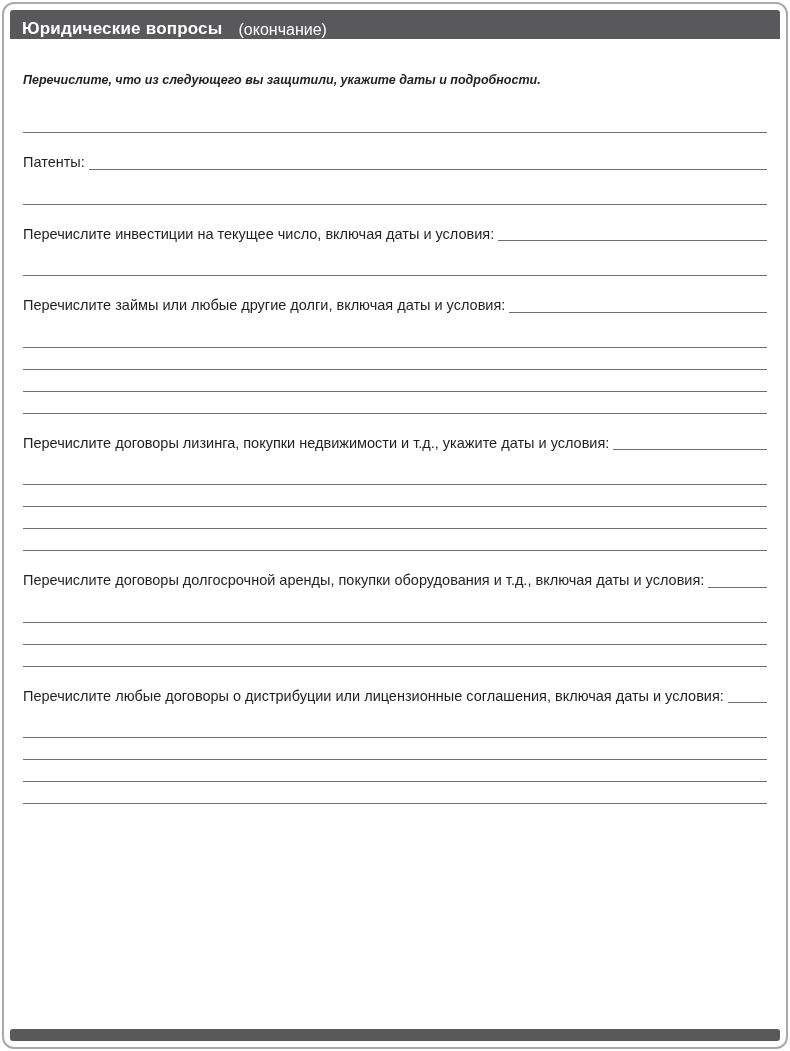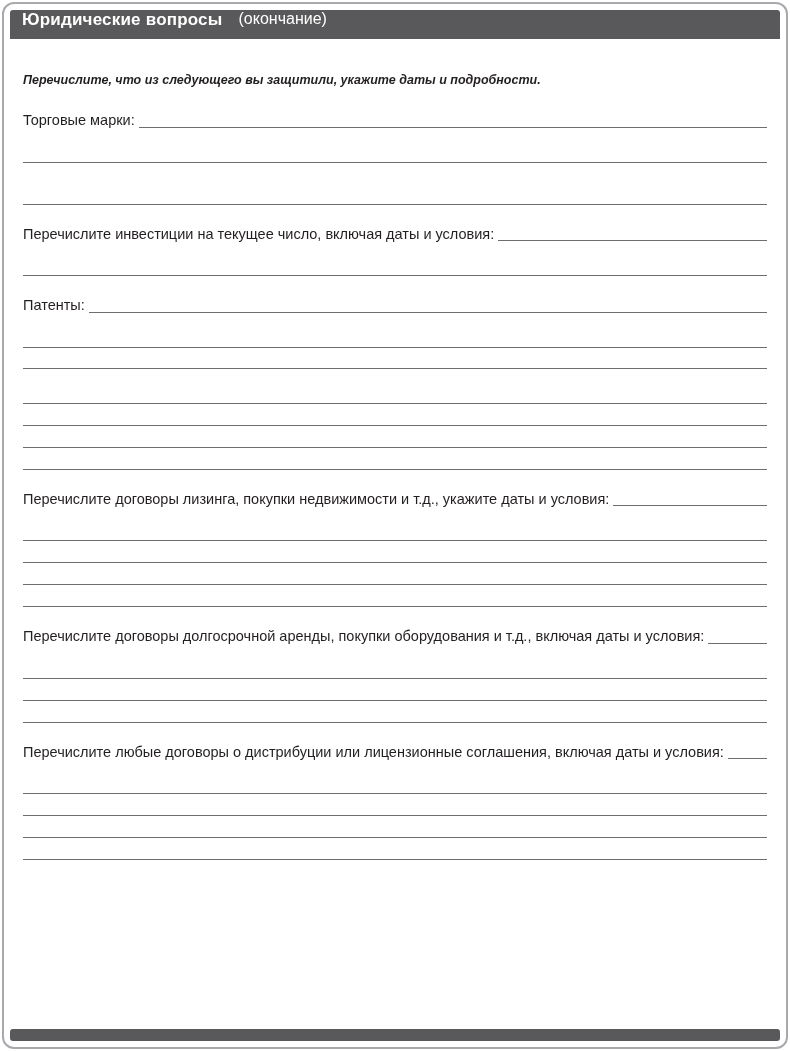--- a/index.html
+++ b/index.html
@@ -26,21 +26,21 @@
     display:flex;
     flex-direction:column;
     background:var(--page-bg);
   }
   .header-bar{
     background:var(--header-bg);
     color:var(--header-text);
     height:29px;
     border-radius:3px 3px 0 0;
     display:flex;
-    align-items:flex-start;
+    align-items:flex-end;
     padding:0 12px;
     flex:0 0 auto;
   }
   .title-bold{ font-weight:bold; font-size:17px; letter-spacing:.2px; }
   .title-normal{ font-weight:normal; font-size:16px; margin-left:16px; }
   .content{
     padding:8px 13px;
     flex:1 1 auto;
     display:flex;
     flex-direction:column;
@@ -85,45 +85,39 @@
 <div class="page">
   <header class="header-bar">
     <span class="title-bold">Юридические вопросы</span>
     <span class="title-normal">(окончание)</span>
   </header>
 
   <main class="content">
     <p class="instruction">Перечислите, что из следующего вы защитили, укажите даты и подробности.</p>
     <div id="fields">
         <section class="field">
-          <div class="label-row">
-            <span class="field-label">Торговые марки:</span>
-            <span class="inline-line"></span>
-          </div>
           <div class="write-line full"></div>
         </section>
         <section class="field">
+          <div class="label-row">
+            <span class="field-label">Патенты:</span>
+            <span class="inline-line"></span>
+          </div>
           <div class="write-line full"></div>
         </section>
         <section class="field">
           <div class="label-row">
             <span class="field-label">Перечислите инвестиции на текущее число, включая даты и условия:</span>
             <span class="inline-line"></span>
           </div>
           <div class="write-line full"></div>
         </section>
         <section class="field">
           <div class="label-row">
-            <span class="field-label">Патенты:</span>
-            <span class="inline-line"></span>
-          </div>
-          <div class="write-line full"></div>
-        </section>
-        <section class="field">
-          <div class="label-row">
+            <span class="field-label">Перечислите займы или любые другие долги, включая даты и условия:</span>
             <span class="inline-line"></span>
           </div>
           <div class="write-line full"></div>
           <div class="write-line full"></div>
           <div class="write-line full"></div>
           <div class="write-line full"></div>
         </section>
         <section class="field">
           <div class="label-row">
             <span class="field-label">Перечислите договоры лизинга, покупки недвижимости и т.д., укажите даты и условия:</span>

